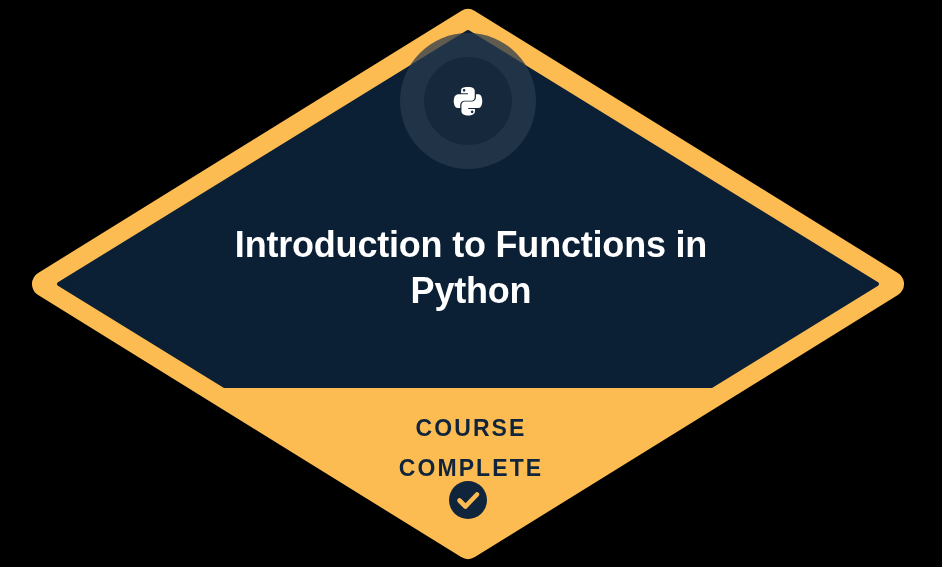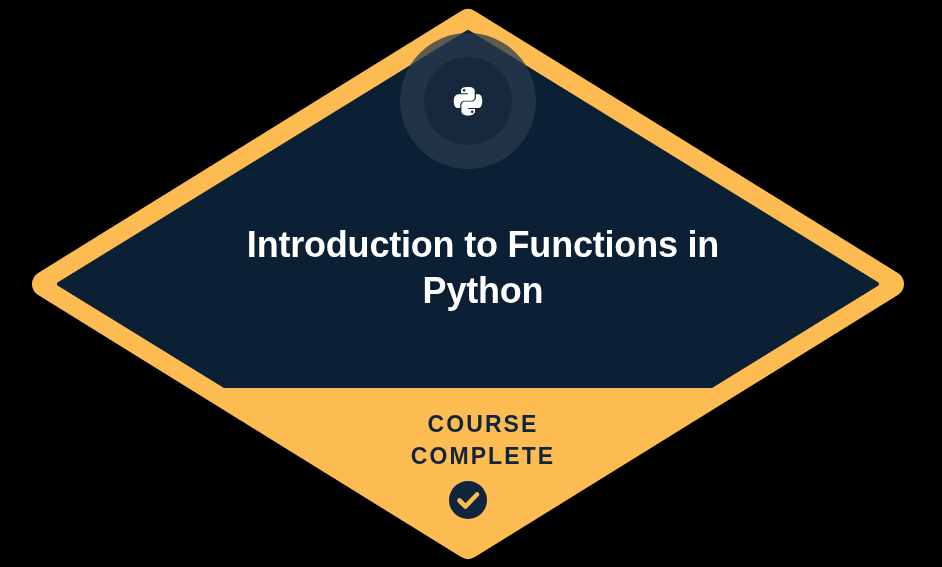--- a/index.html
+++ b/index.html
@@ -22,21 +22,21 @@
   #badge-svg {
     position: absolute;
     left: 0;
     top: 0;
     width: 942px;
     height: 567px;
     display: block;
   }
   .overlay-layer {
     position: absolute;
-    left: 12px;
+    left: 0;
     top: 0;
     width: 868px;
     height: 567px;
     pointer-events: none;
     padding-left: 28px;
   }
   #course-title {
     position: absolute;
     left: 171px;
     top: 222px;
@@ -54,21 +54,21 @@
     position: absolute;
     left: 271px;
     top: 408px;
     width: 400px;
     text-align: center;
     color: #10253C;
     font-family: "Liberation Sans", sans-serif;
     font-size: 23px;
     font-weight: bold;
     letter-spacing: 2.1px;
-    line-height: 32px;
+    line-height: 40px;
     white-space: pre-line;
   }
 </style>
 </head>
 <body>
 
 <div id="badge-stage">
 
   <svg id="badge-svg" viewBox="0 0 942 567" xmlns="http://www.w3.org/2000/svg">
     <defs>

